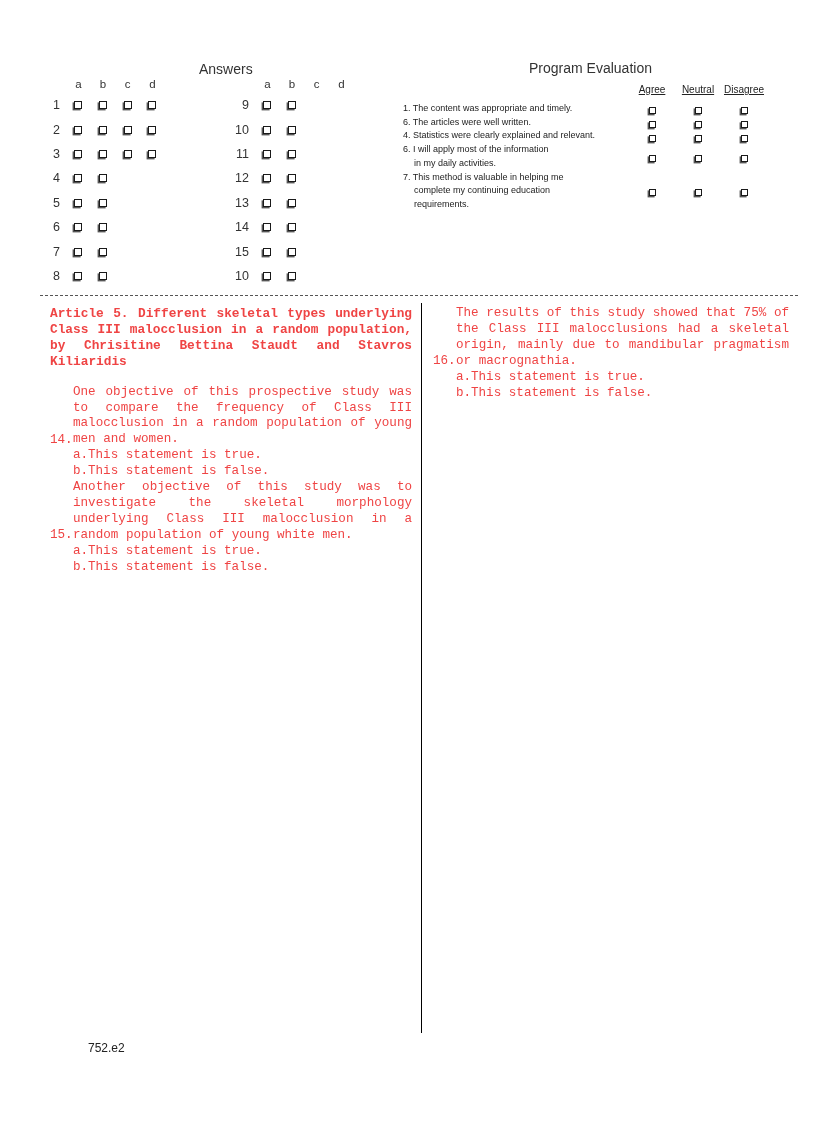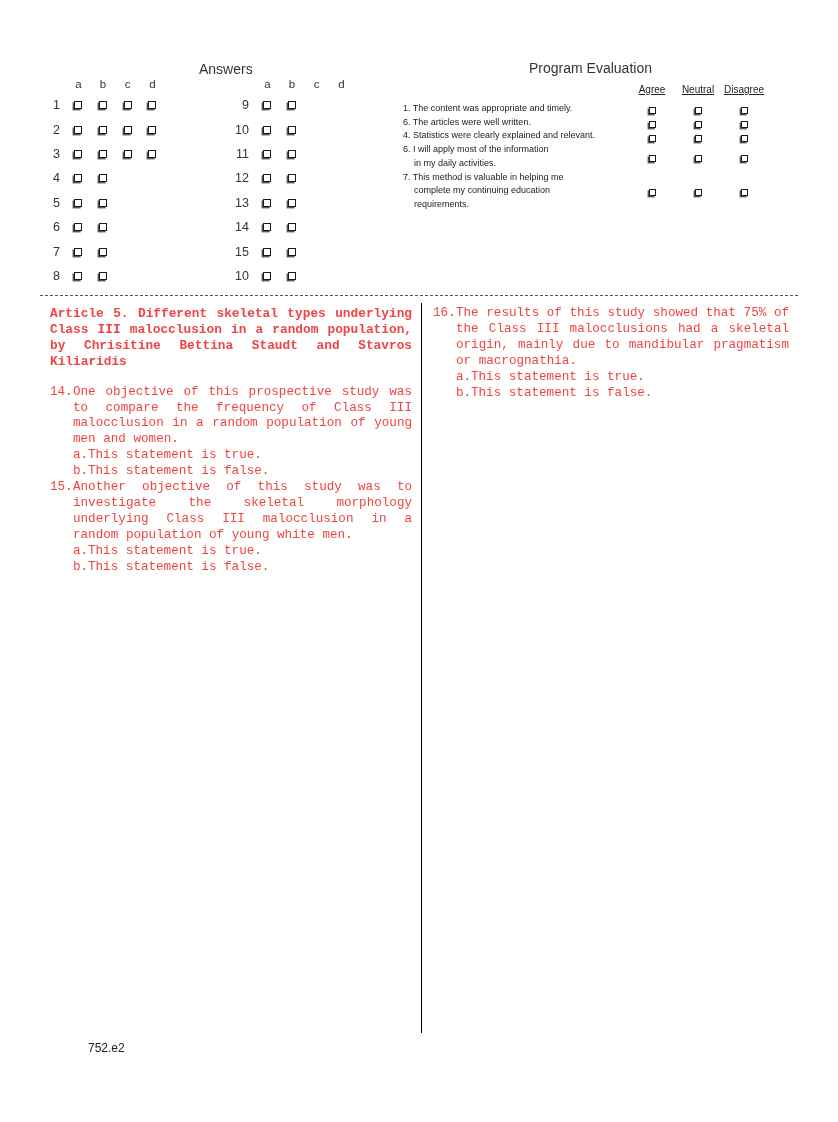--- a/index.html
+++ b/index.html
@@ -42,21 +42,21 @@
   
   .dashed-divider { position:absolute; left:40px; top:295px; width:758px; border-top:1px dashed #555; }
   .col-divider { position:absolute; left:421px; top:303px; width:1.4px; height:730px; background:#000; }
 
   
   .quiz-col { position:absolute; top:306px; font-family:Liberation Mono, monospace; font-size:12.6px; line-height:15.9px; color:#ef4444; }
   #quiz-left  { left:50px;  width:362px; }
   #quiz-right { left:433px; width:356px; }
   .article-heading { font-weight:bold; font-size:12.8px; text-align:justify; margin-bottom:15px; }
   .question { display:flex; }
-  .q-num { width:23px; flex:none; }
+  .q-num { width:23px; flex:none;margin-top:48px; }
   .q-body { flex:1; min-width:0; }
   .q-text { display:block; text-align:justify; }
   .q-option { display:flex; }
   .opt-letter { width:15px; flex:none; }
 
   
   .footer { position:absolute; left:88px; top:1041px; font-family:Liberation Sans, sans-serif; font-size:12px; color:#222; }
 </style>
 </head>
 <body>

